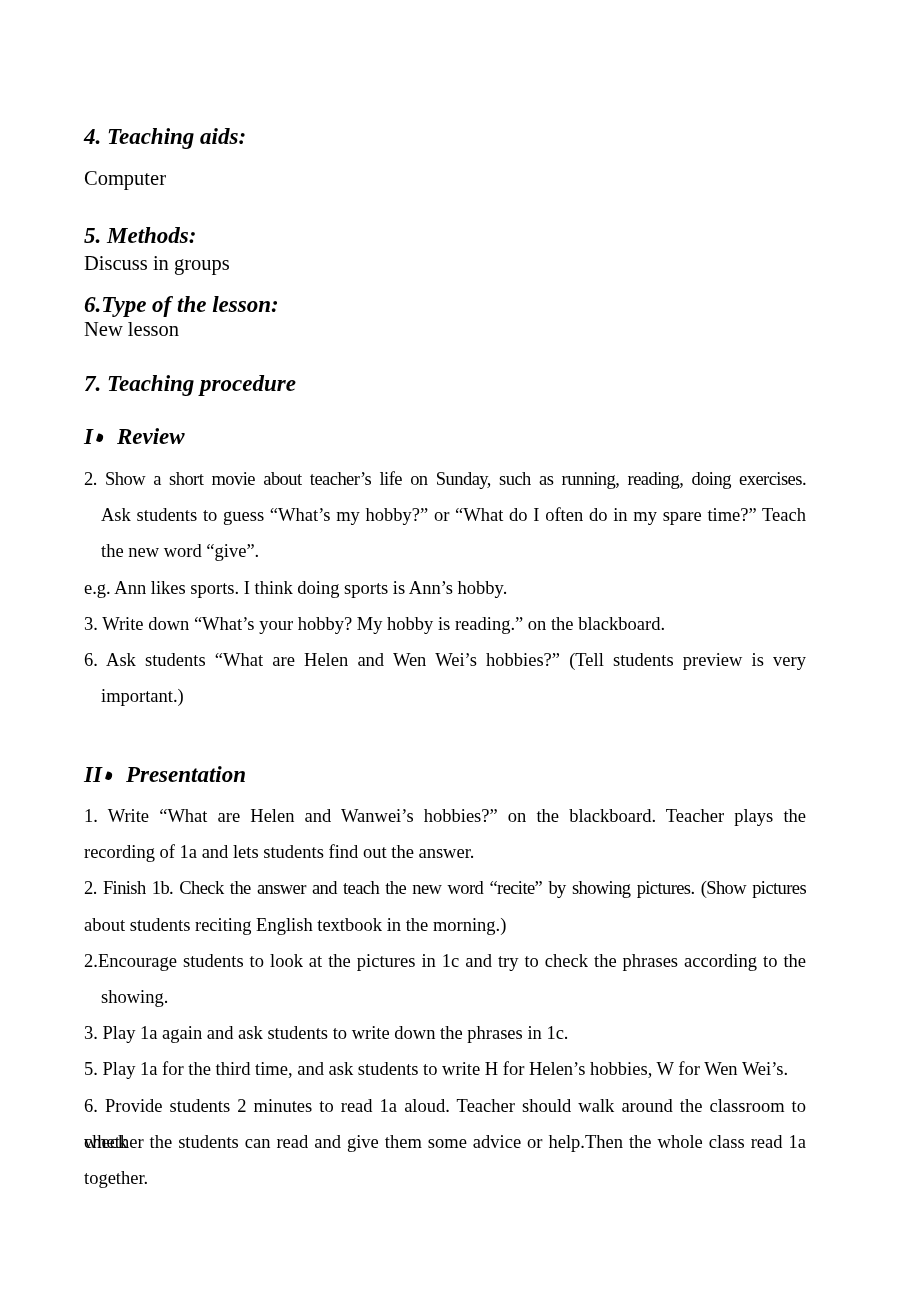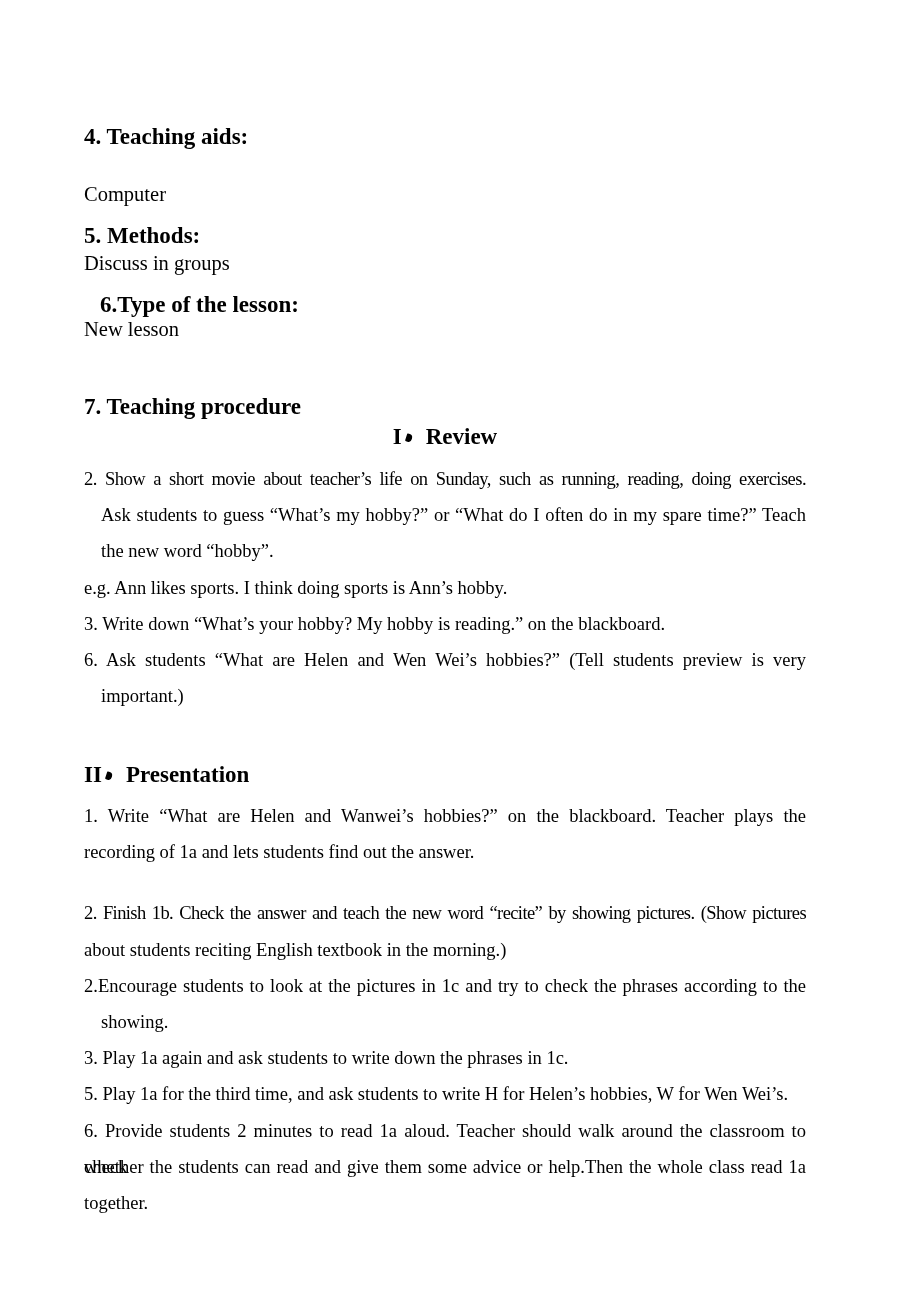--- a/index.html
+++ b/index.html
@@ -6,45 +6,45 @@
   .page{
     position:relative;
     width:920px;height:1302px;
     background:#ffffff;
     color:#000000;
     font-family:"Liberation Serif","DejaVu Serif",serif;
     overflow:hidden;
   }
   .blk{position:absolute;left:84px;width:722px;}
   
-  .h{font-weight:700;font-size:23px;line-height:30px;white-space:nowrap;}
+  .h{font-weight:700;font-size:23px;line-height:30px;white-space:nowrap;font-style:italic;}
   
   .val{font-size:20.5px;line-height:28px;white-space:nowrap;}
   
   .lines{font-size:18.5px;}
   .line{height:36.2px;line-height:36.2px;}
   .nw{white-space:nowrap;}
   .just{text-align:justify;text-align-last:justify;}
   .cont{padding-left:17px;font-family:Liberation Serif, serif;}
   .tight{letter-spacing:-0.55px;}
-  .tight2{letter-spacing:-0.6px;margin-top:25px;}
+  .tight2{letter-spacing:-0.6px;}
   
   .ideo{display:inline-block;position:relative;width:8px;height:12px;margin:0 13px 0 3px;}
   .ideo::before{
     content:"";position:absolute;left:1px;bottom:2px;
     width:6px;height:8px;background:#000;
     border-radius:20% 90% 70% 30% / 10% 80% 80% 20%;
     transform:rotate(18deg);
   }
   
-  .p-h4{top:122px;}  .p-v4{top:164px;margin-top:16px;}
+  .p-h4{top:122px;}  .p-v4{top:164px;}
   .p-h5{top:221px;}  .p-v5{top:249px;}
-  .p-h6{top:290px;margin-left:16px;}  .p-v6{top:315px;}
-  .p-h7{top:392px;}
-  .p-hr{top:422px;text-align:center;}  .p-lr{top:461px;}
+  .p-h6{top:290px;}  .p-v6{top:315px;}
+  .p-h7{top:369px;}
+  .p-hr{top:422px;}  .p-lr{top:461px;}
   .p-hp{top:760px;}  .p-lp{top:798px;}
 </style>
 </head>
 <body>
 
 <div class="page">
 
   <div class="blk h p-h4">4. Teaching aids:</div>
   <div class="blk val p-v4">Computer</div>
 
@@ -56,21 +56,21 @@
 
   <div class="blk h p-h7">7. Teaching procedure</div>
 
   <div class="blk h p-hr" aria-label="I、 Review">
     <span>I</span><span class="ideo"></span><span>Review</span>
   </div>
 
   <div class="blk lines p-lr">
     <div class="line just tight">2. Show a short movie about teacher’s life on Sunday, such as running, reading, doing exercises.</div>
     <div class="line just cont">Ask students to guess “What’s my hobby?” or “What do I often do in my spare time?” Teach</div>
-    <div class="line nw cont">the new word “hobby”.</div>
+    <div class="line nw cont">the new word “give”.</div>
     <div class="line nw">e.g. Ann likes sports. I think doing sports is Ann’s hobby.</div>
     <div class="line nw">3. Write down “What’s your hobby? My hobby is reading.” on the blackboard.</div>
     <div class="line just">6. Ask students “What are Helen and Wen Wei’s hobbies?” (Tell students preview is very</div>
     <div class="line nw cont">important.)</div>
   </div>
 
   <div class="blk h p-hp" aria-label="II、 Presentation">
     <span>II</span><span class="ideo"></span><span>Presentation</span>
   </div>
 

